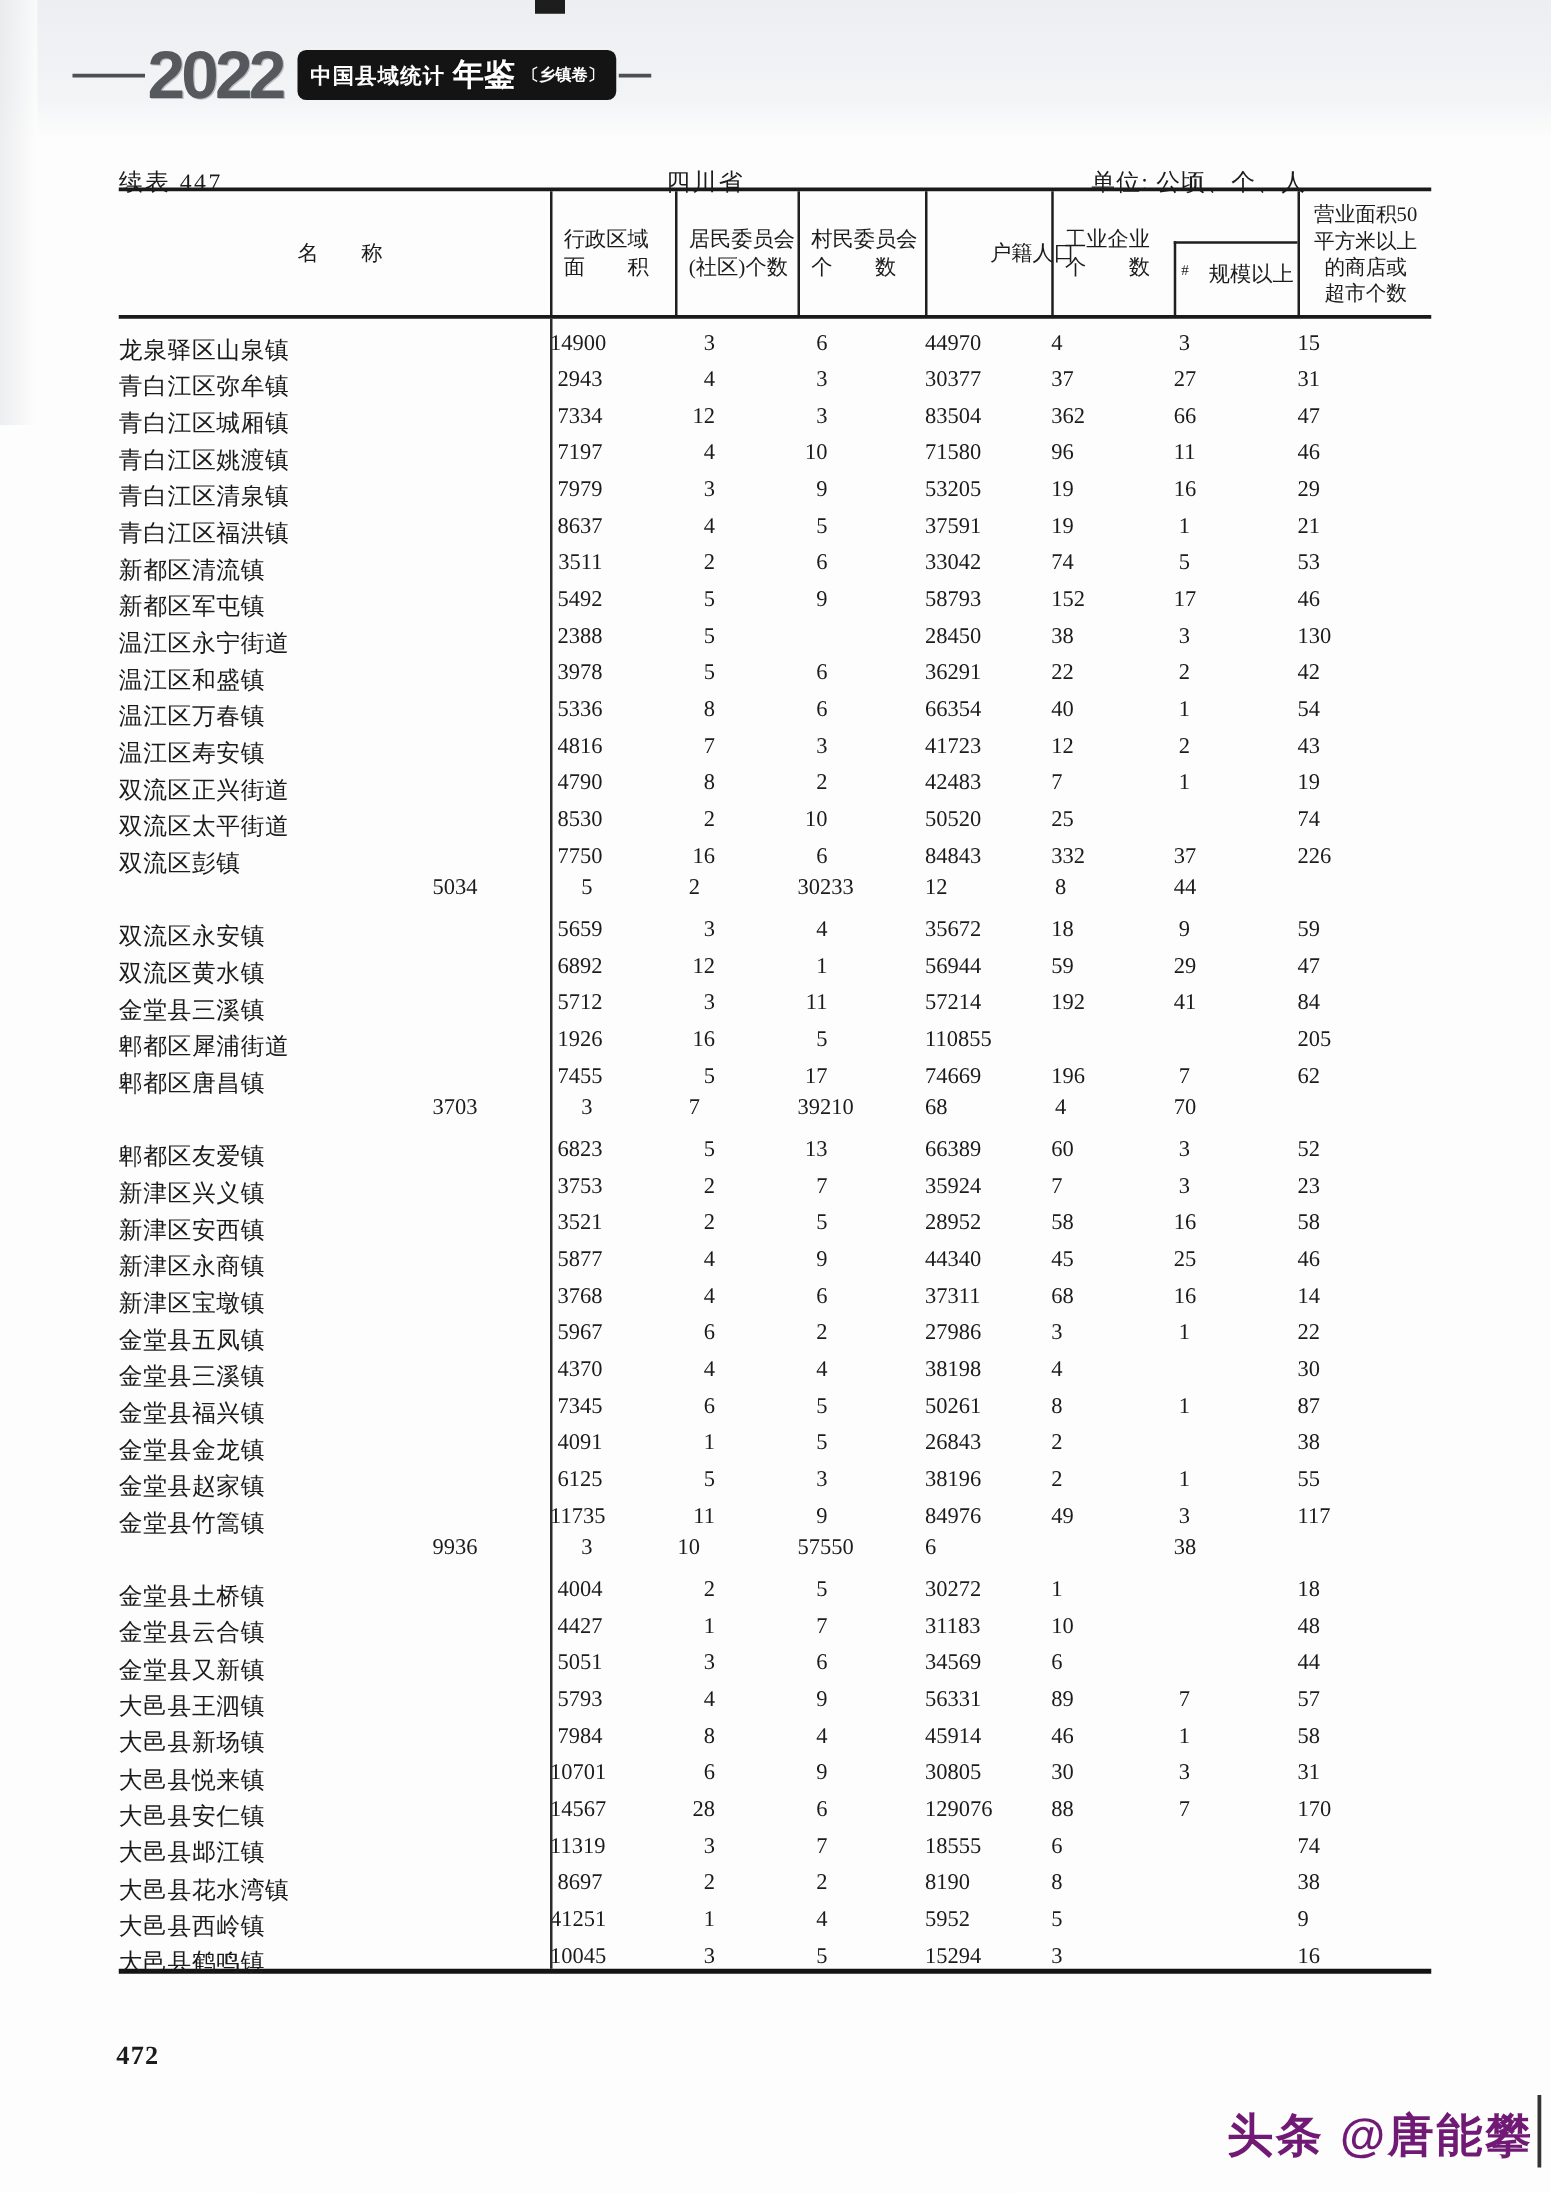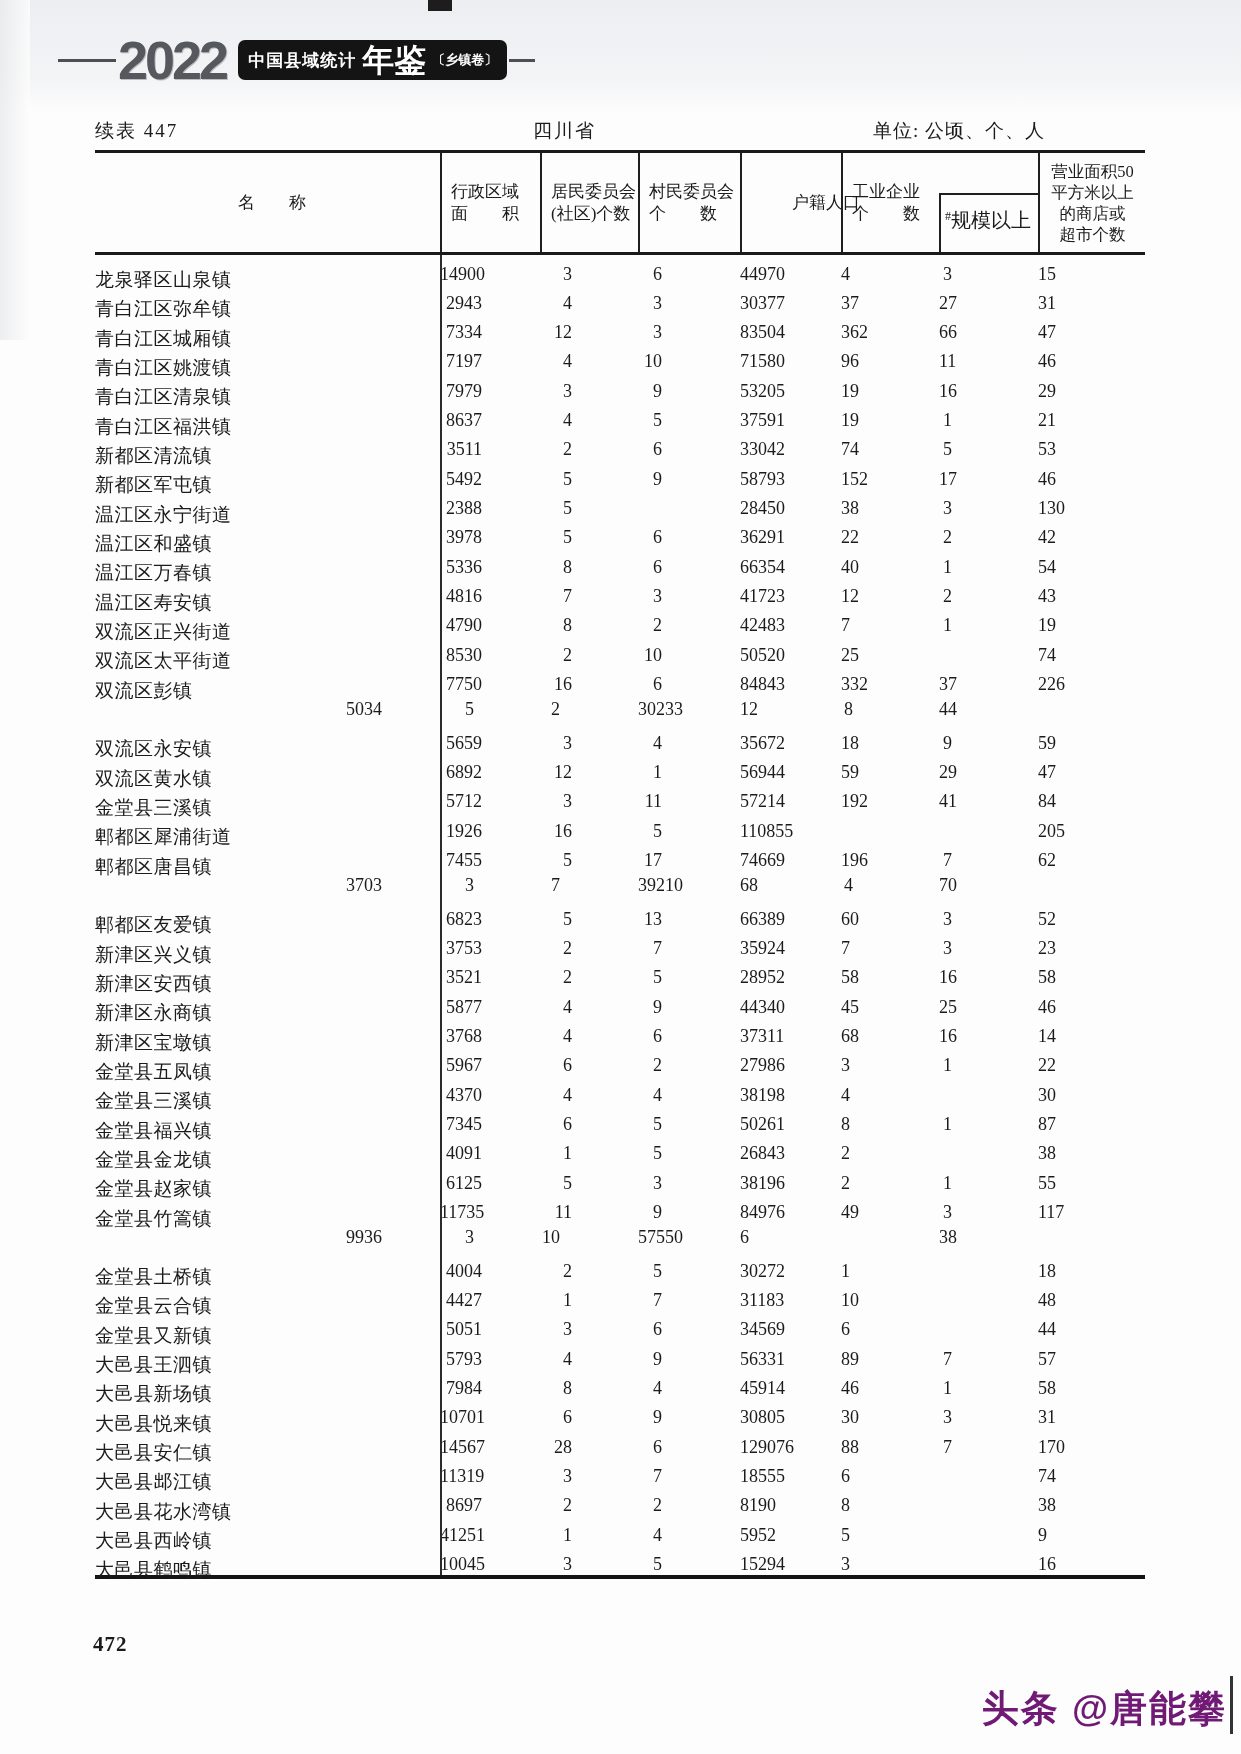--- a/index.html
+++ b/index.html
@@ -20,27 +20,27 @@
 
   
   .banner{position:absolute;left:58px;top:30px;height:60px;display:flex;align-items:center;
     font-family:"Liberation Sans","DejaVu Sans",sans-serif;}
   .banner .dash{width:58px;height:3px;background:#4d4f52;margin-right:2px;}
   .banner .year{font-size:54px;font-weight:bold;color:#55585c;letter-spacing:-3px;
     text-shadow:1px 1px 0 #babdc1;line-height:1;margin-right:12px;}
   .banner .black-box{background:#141414;border-radius:7px;height:40px;display:flex;
     align-items:center;padding:0 10px;gap:6px;}
   .banner .series{color:#fff;font-size:17px;font-weight:bold;letter-spacing:1px;}
-  .banner .title{color:#fff;font-size:32px;font-weight:bold;line-height:1;
+  .banner .title{color:#fff;font-size:25px;font-weight:bold;line-height:1;
     text-shadow:0 0 1px #000;}
   .banner .volume{color:#fff;font-size:13px;font-weight:bold;}
   .banner .dash2{width:26px;height:3px;background:#4d4f52;margin-left:2px;}
 
   
-  .caption{position:absolute;left:95px;top:118px;width:1050px;height:30px;font-size:19px;}
+  .caption{position:absolute;left:95px;top:133px;width:1050px;height:30px;font-size:19px;}
   .caption .cont{position:absolute;left:0;top:0;letter-spacing:2px;}
   .caption .prov{position:absolute;left:438px;top:0;letter-spacing:2px;}
   .caption .unit{position:absolute;right:100px;top:0;letter-spacing:1px;}
 
   
   .tbl{position:absolute;left:95px;top:150px;width:1050px;}
   .thead{
     display:grid;
     grid-template-columns:345px 100px 98px 102px 101px 98px 99px 107px;
     height:105px;
@@ -54,21 +54,21 @@
   .hcell.bl{border-left:2px solid #1f1f1f;}
   .hcell .hl{padding-left:9px;white-space:nowrap;}
   .hc-name{align-items:center;}
   .hc-pop{align-items:flex-start;padding-left:36px;}
   .hc-pop .hl{padding-left:14px;}
   .hc-scale{position:relative;}
   .scale-box{position:absolute;left:0;top:40px;right:0;bottom:0;
     border-top:2px solid #1f1f1f;border-left:2px solid #1f1f1f;
     display:flex;align-items:flex-start;padding-top:14px;box-sizing:border-box;}
   .scale-box .hash{font-size:12px;margin-left:4px;margin-top:-4px;}
-  .scale-box .lbl{white-space:nowrap;font-size:20px;}
+  .scale-box .lbl{white-space:nowrap;font-size:17px;margin-left:16px;}
   .hc-shops{justify-content:flex-start;padding-top:8px;font-size:16.5px;line-height:21px;
     align-items:center;text-align:center;}
   .hc-shops .hl{padding-left:0;}
 
   .tbody{position:relative;border-bottom:4px solid #141414;}
   .tbody .vline{position:absolute;left:345px;top:0;bottom:0;width:2px;background:#2b2b2b;}
   .trow{
     display:grid;
     grid-template-columns:345px 100px 98px 102px 101px 98px 99px 107px;
     height:29.34px;align-items:center;

